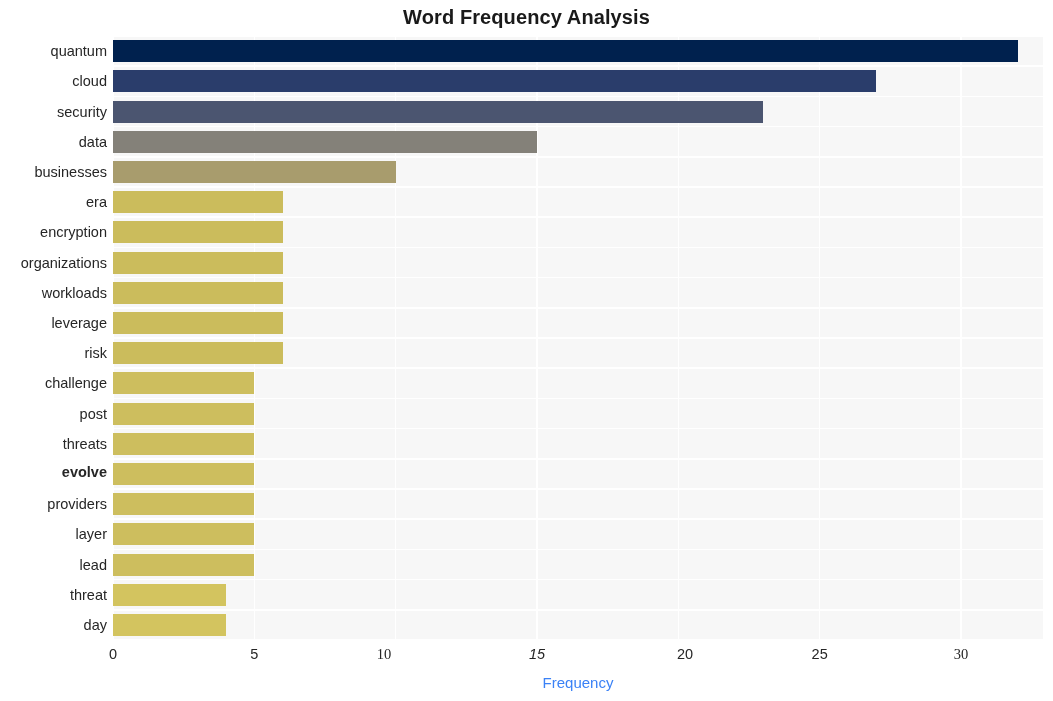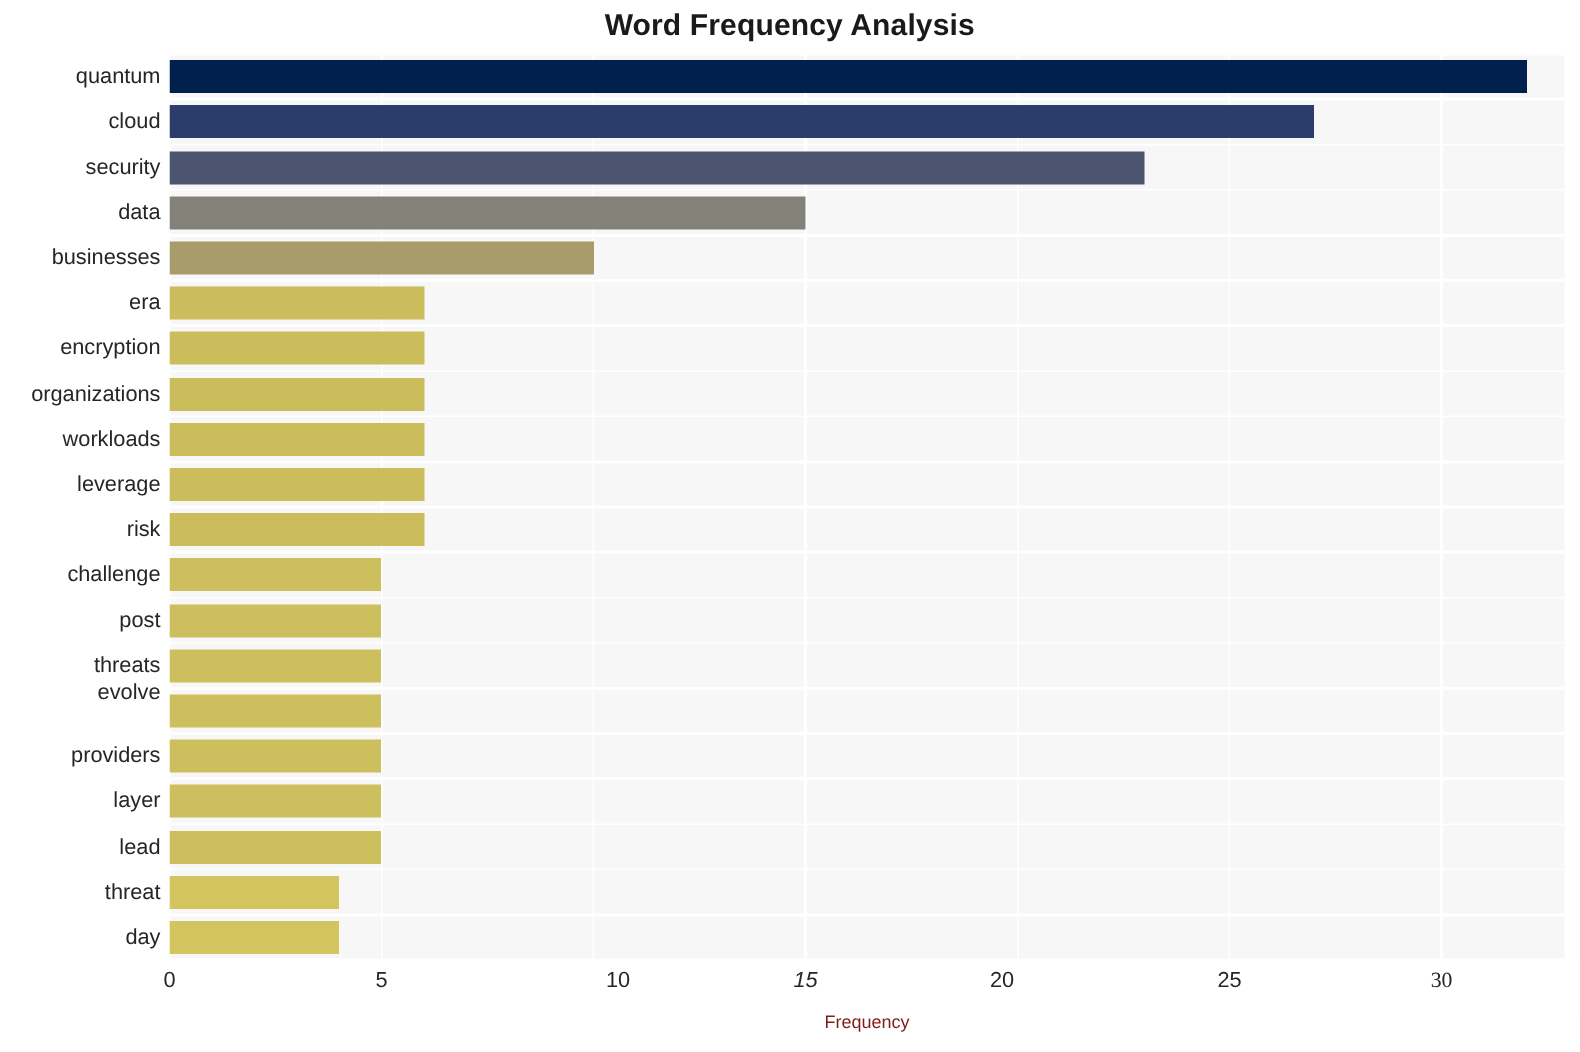--- a/index.html
+++ b/index.html
@@ -91,22 +91,22 @@
     font-size: 14.5px;
     color: #262626;
     white-space: nowrap;
   }
   #x-axis-label {
     position: absolute;
     left: 113px;
     top: 674px;
     width: 930px;
     text-align: center;
-    font-size: 12px;
-    color: #7f1d1d;
+    font-size: 15px;
+    color: #3b82f6;
   }
 </style>
 </head>
 <body>
 
 <div id="figure">
 
   <div id="chart-title">Word Frequency Analysis</div>
 
   <div id="plot-area">
@@ -174,33 +174,33 @@
       <div class="ylabel" style="top: 128.9px;">businesses</div>
       <div class="ylabel" style="top: 159.1px;">era</div>
       <div class="ylabel" style="top: 189.3px;">encryption</div>
       <div class="ylabel" style="top: 219.5px;">organizations</div>
       <div class="ylabel" style="top: 249.7px;">workloads</div>
       <div class="ylabel" style="top: 279.9px;">leverage</div>
       <div class="ylabel" style="top: 310.1px; margin-left: 32px;">risk</div>
       <div class="ylabel" style="top: 340.3px;">challenge</div>
       <div class="ylabel" style="top: 370.5px;">post</div>
       <div class="ylabel" style="top: 400.7px;">threats</div>
-      <div class="ylabel" style="top: 419px;">evolve</div>
+      <div class="ylabel" style="top: 429px; font-weight: bold;">evolve</div>
       <div class="ylabel" style="top: 461.1px;">providers</div>
       <div class="ylabel" style="top: 491.3px;">layer</div>
       <div class="ylabel" style="top: 521.5px;">lead</div>
       <div class="ylabel" style="top: 551.7px;">threat</div>
       <div class="ylabel" style="top: 581.9px;">day</div>
     </div>
 
   <div id="x-ticks">
       <div class="xtick" style="left: 0px;">0</div>
       <div class="xtick" style="left: 141.337px;">5</div>
-      <div class="xtick" style="left: 299px;">10</div>
+      <div class="xtick" style="left: 271px; font-family: Liberation Serif, serif;">10</div>
       <div class="xtick" style="left: 424.012px; font-style: italic;">15</div>
-      <div class="xtick" style="left: 555px;">20</div>
+      <div class="xtick" style="left: 572px;">20</div>
       <div class="xtick" style="left: 706.687px;">25</div>
       <div class="xtick" style="left: 848.024px; font-family: Liberation Serif, serif;">30</div>
     </div>
 
   <div id="x-axis-label">Frequency</div>
 
 </div>
 
 </body></html>

